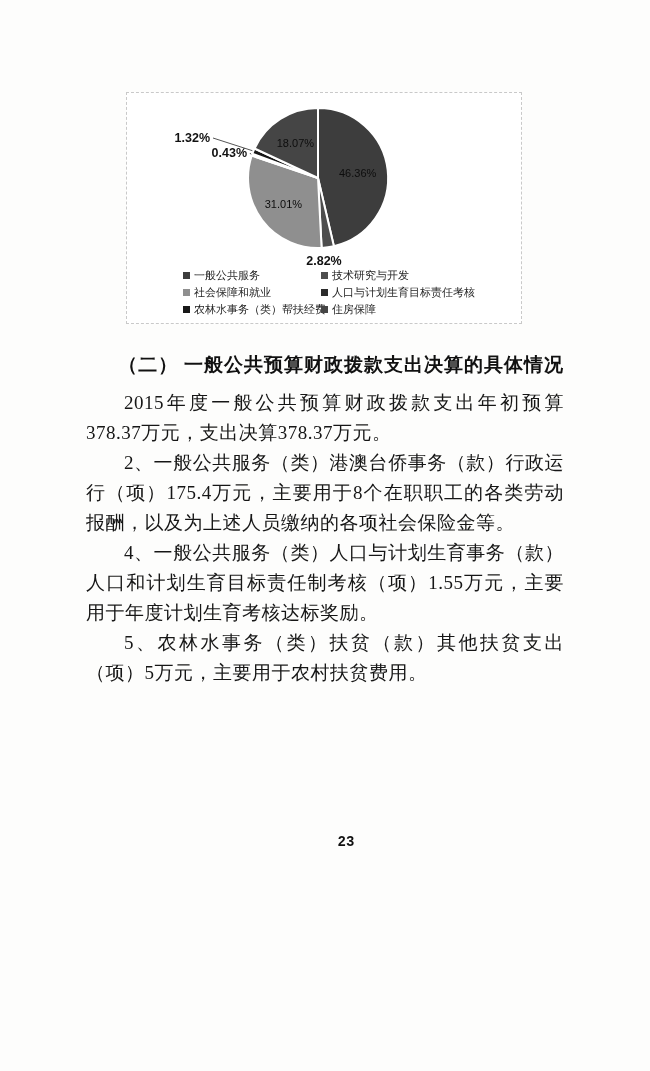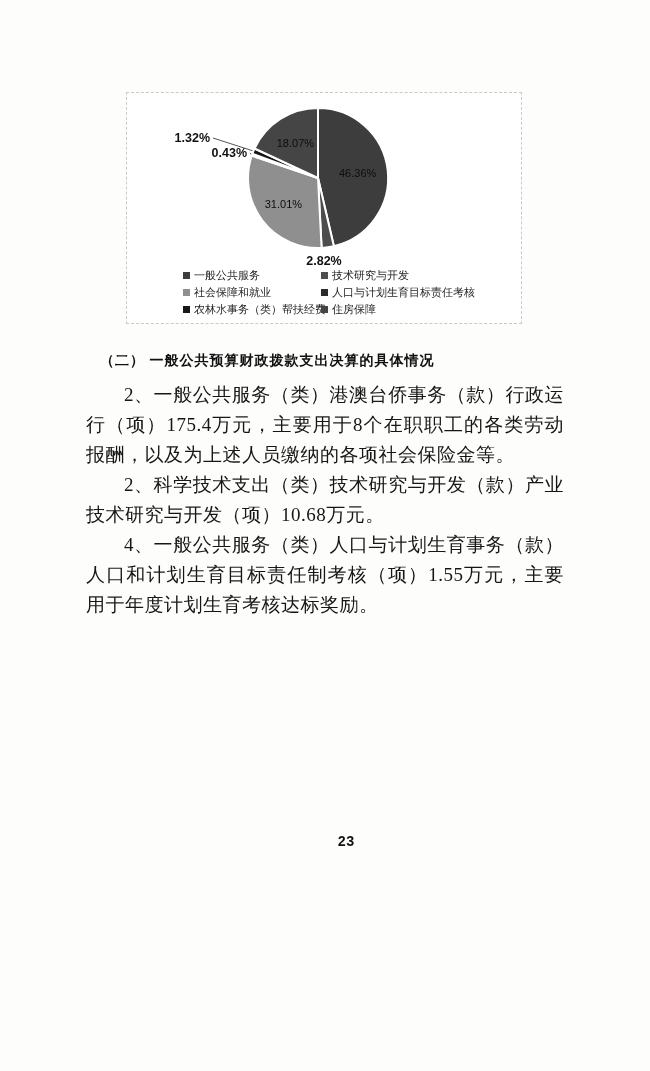--- a/index.html
+++ b/index.html
@@ -17,24 +17,25 @@
     width:394px; height:230px;
     border:1px dashed #c9c9c9;
     background:#fff;
   }
   .chart-frame svg { display:block; }
   .content {
     position:absolute; left:86px; top:352px; width:478px;
     color:#161616;
   }
   .heading {
-    font-size:14px; font-weight:bold;
+    font-size:19px; font-weight:bold;
     margin:0 0 10px 14px;
     letter-spacing:1px;
     color:#111;
+    text-align:right;
   }
   .body-para {
     font-size:19px; line-height:30px;
     margin:0;
     text-align:justify;
     text-indent:2em;
     letter-spacing:.5px;
   }
   .pageno {
     position:absolute; top:834px; left:0; width:628px;
@@ -74,20 +75,21 @@
         <text x="205" y="203" font-family="&quot;Liberation Sans&quot;, sans-serif" font-size="11" text-anchor="start" font-weight="normal" fill="#1e1e1e">人口与计划生育目标责任考核</text>
         <rect x="56" y="213" width="7" height="7" fill="#181818"></rect>
         <text x="67" y="220" font-family="&quot;Liberation Sans&quot;, sans-serif" font-size="11" text-anchor="start" font-weight="normal" fill="#1e1e1e">农林水事务（类）帮扶经费</text>
         <rect x="194" y="213" width="7" height="7" fill="#454545"></rect>
         <text x="205" y="220" font-family="&quot;Liberation Sans&quot;, sans-serif" font-size="11" text-anchor="start" font-weight="normal" fill="#1e1e1e">住房保障</text>
       </svg>
   </div>
 
   <div class="content">
     <h2 class="heading">（二） 一般公共预算财政拨款支出决算的具体情况</h2>
+    <p class="body-para">2015年度一般公共预算财政拨款支出年初预算378.37万元，支出决算378.37万元。</p>
     <p class="body-para">2、一般公共服务（类）港澳台侨事务（款）行政运行（项）175.4万元，主要用于8个在职职工的各类劳动报酬，以及为上述人员缴纳的各项社会保险金等。</p>
-    <p class="body-para">2、科学技术支出（类）技术研究与开发（款）产业技术研究与开发（项）10.68万元。</p>
     <p class="body-para">4、一般公共服务（类）人口与计划生育事务（款）人口和计划生育目标责任制考核（项）1.55万元，主要用于年度计划生育考核达标奖励。</p>
+    <p class="body-para">5、农林水事务（类）扶贫（款）其他扶贫支出（项）5万元，主要用于农村扶贫费用。</p>
   </div>
 
   <div class="pageno">23</div>
 
 </div>
 
 </body></html>

